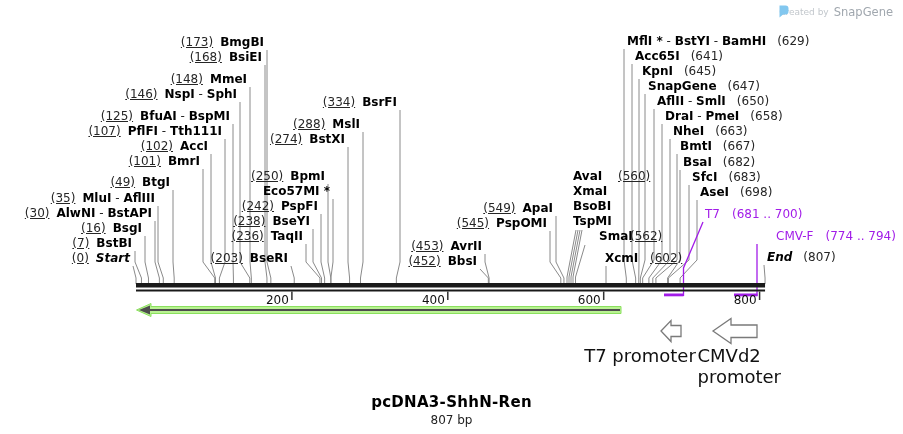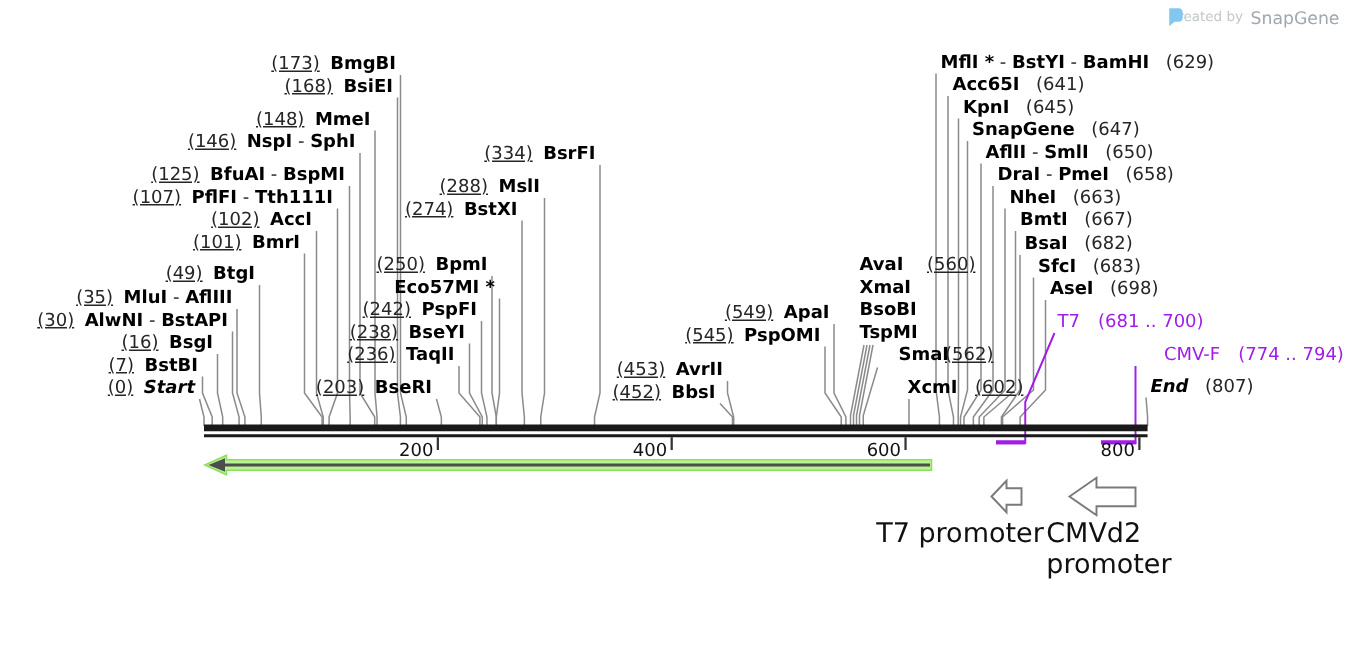--- a/index.html
+++ b/index.html
@@ -150,13 +150,17 @@
     </div>
 
   <div id="watermark">
     <span class="created">Created by</span>
     <svg width="10" height="13" viewBox="0 0 10 13">
       <path id="logo-path" d="M0.5,0.5 h6 q3,0 3,3 v3 q0,3 -3,3 h-2.5 l-3.5,3 z" fill="#82c7ef"></path>
     </svg>
     <span class="brand">SnapGene</span>
   </div>
 
+  <div id="title-block">
+    <div id="map-title">pcDNA3-ShhN-Ren</div>
+    <div id="map-subtitle">807 bp</div>
+  </div>
 </div>
 
 </body></html>

